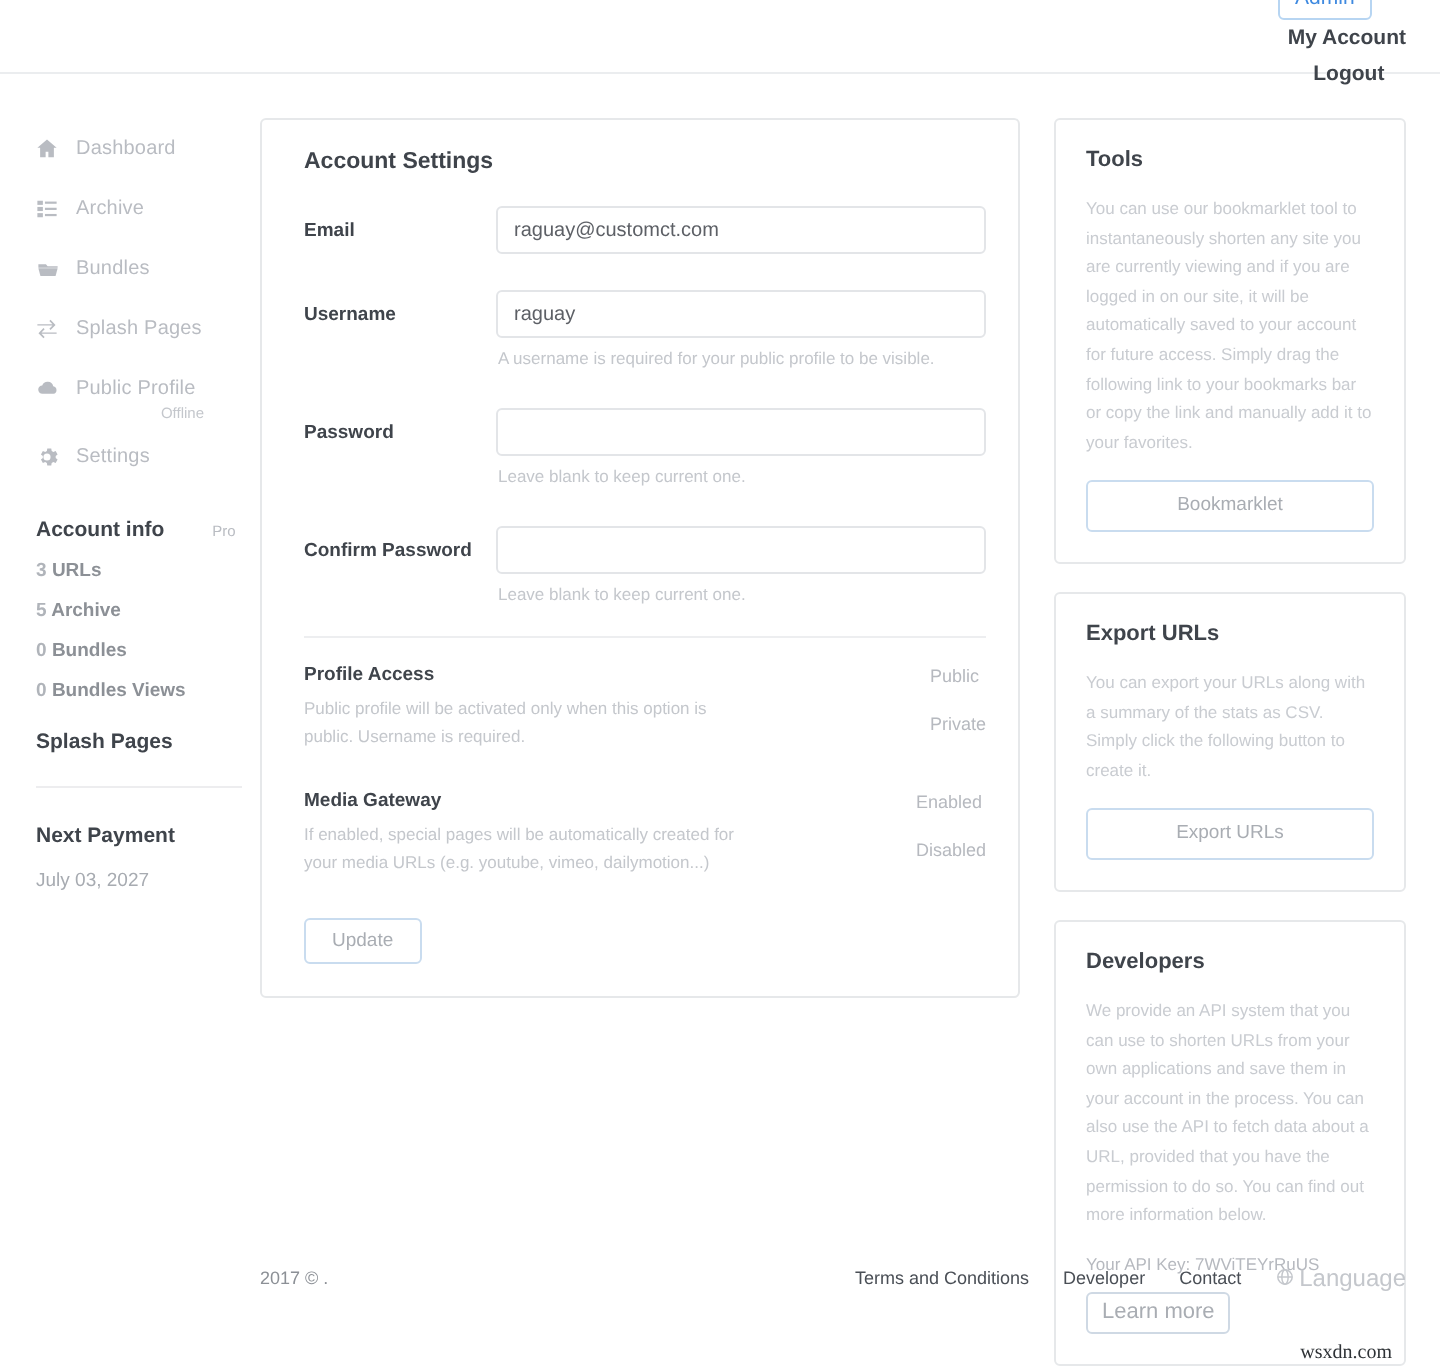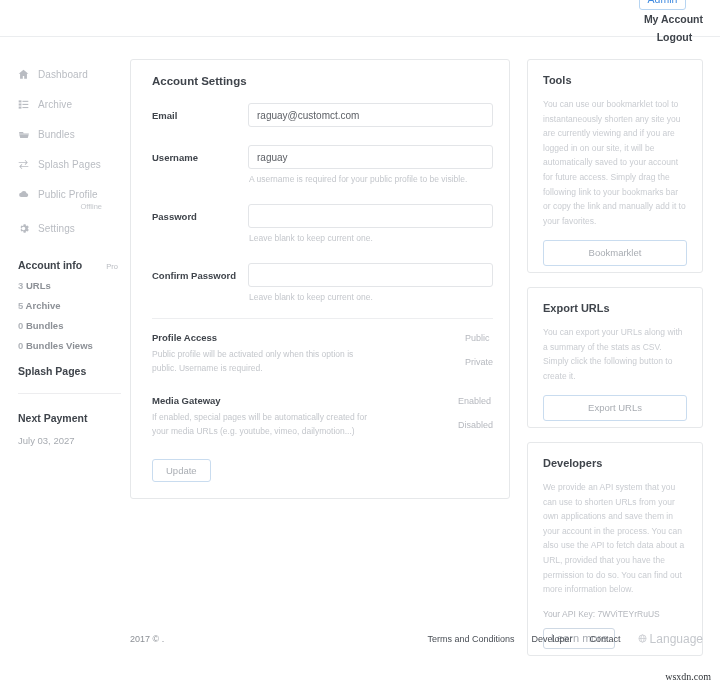--- a/index.html
+++ b/index.html
@@ -224,21 +224,21 @@
     padding: 3px 0 11px 0;
     border-bottom: 1px solid #e8eaec;
   }
 
   
   .rail {
     width: 210px;
     padding: 22px 17px 0 17px;
   }
   .rail .card { margin-bottom: 14px; }
-  .rail-pad { padding: 14px 15px 6px 15px; }
+  .rail-pad { padding: 14px 15px 15px 15px; }
   .rail-title {
     font-size: 11px;
     font-weight: 700;
     color: #3f444b;
     margin: 0 0 11px 0;
   }
   .rail-text {
     font-size: 8.5px;
     color: #c9ccd1;
     line-height: 1.72;
@@ -282,21 +282,21 @@
     padding: 0 17px 0 130px;
     height: 44px;
     font-size: 9px;
   }
   .copy { color: #8c9096; font-size: 9px; }
   .fnav { display: flex; align-items: center; gap: 17px; }
   .fnav a { color: #4a4f56; text-decoration: none; font-size: 9px; }
   .flang { color: #c4c7cc; display: flex; align-items: center; gap: 3px; font-size: 12px; }
   .watermark {
     position: absolute;
-    right: 9px;
+    right: 24px;
     bottom: 4px;
     font-size: 10px;
     color: #2f3337;
     font-family: "Liberation Serif", serif;
   }
   .wrapper { position: relative; width: 720px; height: 686px; }
 </style>
 </head>
 <body>
 

